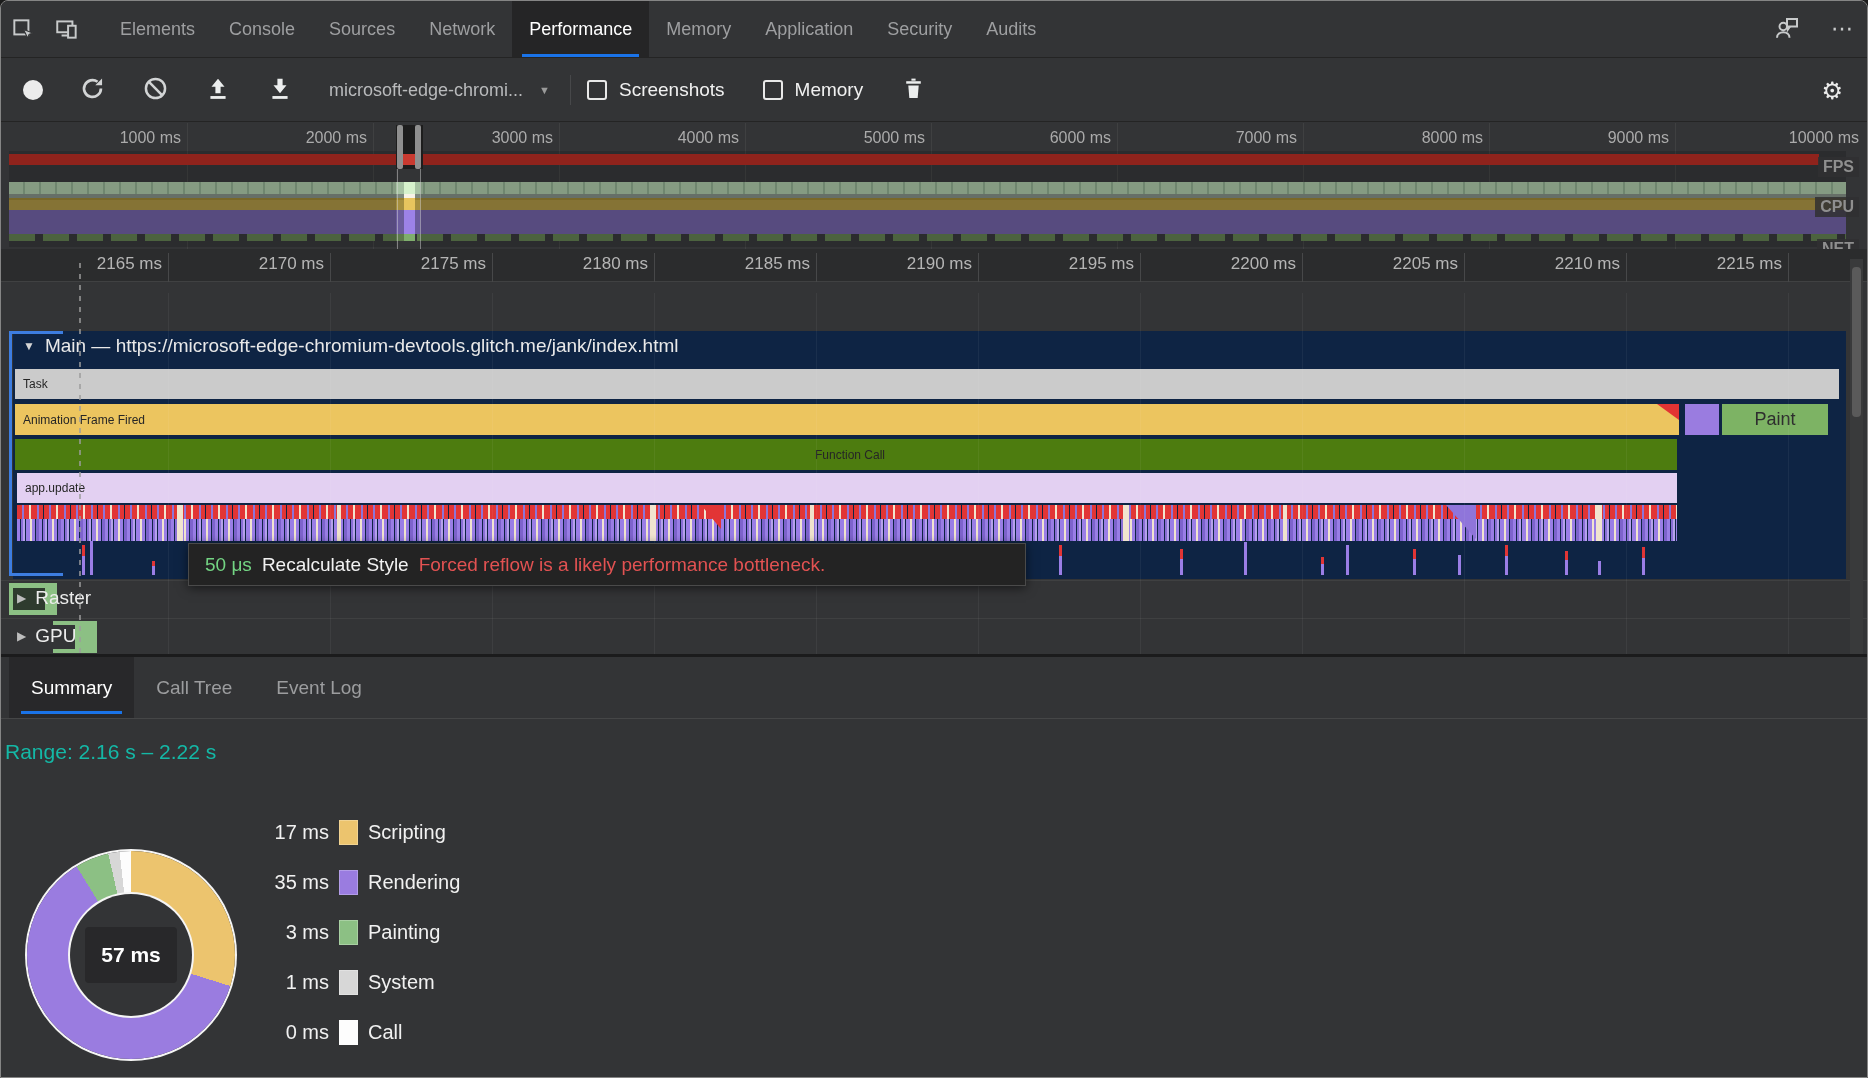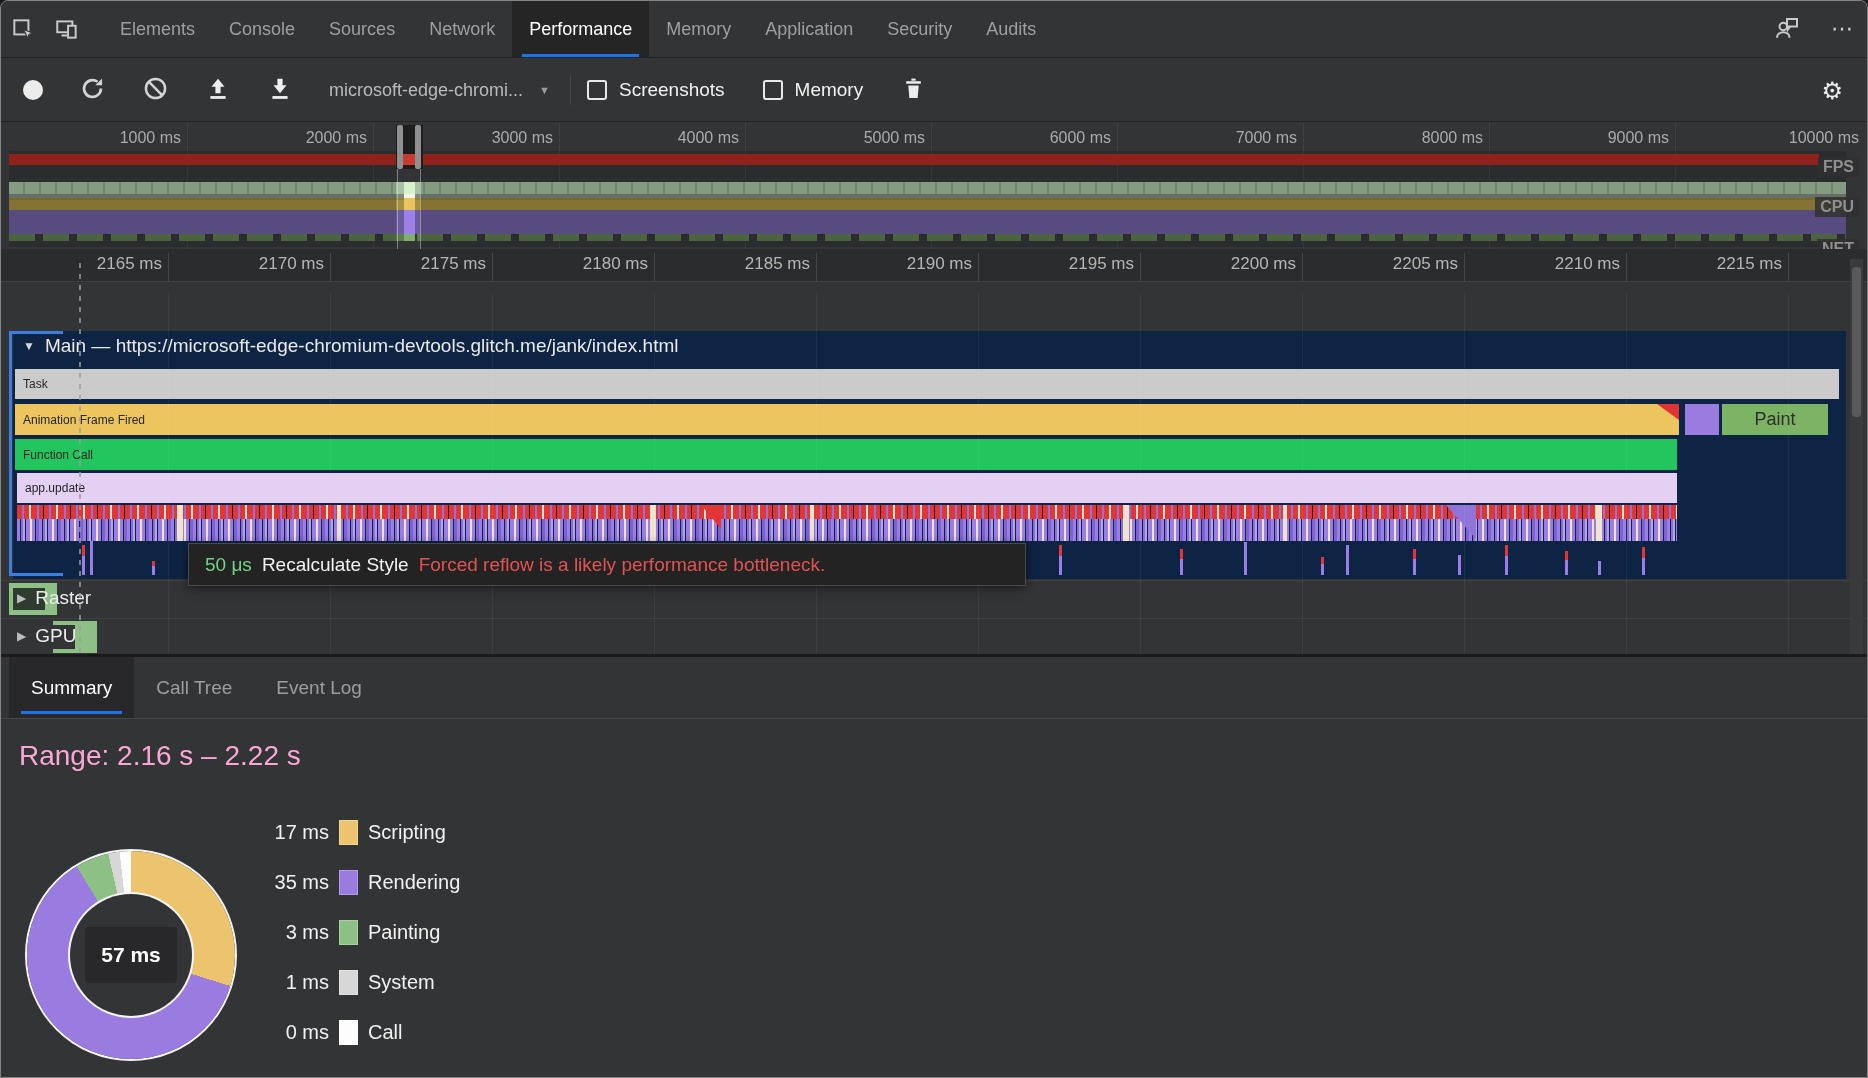--- a/index.html
+++ b/index.html
@@ -55,21 +55,21 @@
   .frames-dur{position:absolute;left:0;top:5px;width:100%;text-align:center;color:#3a3a3a;font-size:19px;}
   
   .main-track{position:absolute;left:12px;top:330px;width:1833px;height:248px;background:#0e2444;}
   .blue-v{position:absolute;left:8px;top:330px;width:3px;height:245px;background:#3d7de0;z-index:3;}
   .blue-h{position:absolute;left:8px;width:54px;height:3px;background:#3d7de0;z-index:3;}
   .main-header{position:absolute;left:10px;top:4px;display:flex;align-items:center;color:#e9e9e9;font-size:19px;}
   .main-header .tri{font-size:12px;color:#d6d6d6;margin-right:10px;}
   .fbar{position:absolute;font-size:12px;color:#262626;display:flex;align-items:center;padding-left:8px;overflow:hidden;white-space:nowrap;cursor:pointer;}
   .task{left:2px;top:38px;width:1824px;height:30px;background:#cbcbcb;}
   .aff{left:2px;top:73px;width:1664px;height:31px;background:#ecc55f;}
-  .fc{left:2px;top:108px;width:1662px;height:31px;background:#22c55e;}
+  .fc{left:2px;top:108px;width:1662px;height:31px;background:#4d7c0f;justify-content:center;}
   .appu{left:4px;top:142px;width:1660px;height:30px;background:#e3d0f2;}
   .aff-tri{position:absolute;left:1644px;top:73px;width:0;height:0;border-top:16px solid #e23333;border-left:22px solid transparent;}
   .pblock{position:absolute;left:1672px;top:73px;width:34px;height:31px;background:#9a7ce0;cursor:pointer;}
   .paint{position:absolute;left:1709px;top:73px;width:106px;height:31px;background:#7db364;color:#2e2e2e;font-size:18px;display:flex;align-items:center;justify-content:center;cursor:pointer;}
   .dense-top{position:absolute;left:4px;top:174px;width:1660px;height:14px;cursor:pointer;background:repeating-linear-gradient(90deg,#e23535 0 5px,#8e74d8 5px 7px,#e23535 7px 12px,#f1e4cf 12px 14px,#e23535 14px 20px,#8e74d8 20px 22px,#e23535 22px 26px,#0e2444 26px 27px);}
   .dense-bot{position:absolute;left:4px;top:188px;width:1660px;height:22px;cursor:pointer;background:repeating-linear-gradient(90deg,#9a7ee6 0 3px,#0e2444 3px 4px,#8a6fd6 4px 6px,#b5a1ec 6px 8px,#0e2444 8px 9px,#9a7ee6 9px 13px,#f1e4cf 13px 15px,#9a7ee6 15px 18px,#0e2444 18px 19px,#7d63cc 19px 22px);}
   .dense-cream{position:absolute;left:4px;top:174px;width:1660px;height:36px;pointer-events:none;background:repeating-linear-gradient(90deg,transparent 0 160px,#f1e4cf 160px 166px,transparent 166px 320px,#efe2cc 320px 324px,transparent 324px 473px);}
   .wedge-p{position:absolute;left:1433px;top:174px;width:0;height:0;border-top:34px solid #8f75da;border-left:30px solid transparent;}
   .wedge-r{position:absolute;left:688px;top:174px;width:0;height:0;border-top:24px solid #e23535;border-left:20px solid transparent;}
   .sparse{position:absolute;left:4px;top:210px;width:1660px;height:36px;}
@@ -93,21 +93,21 @@
   .tt-dur{color:#73d483;margin-right:10px;}
   .tt-title{color:#f2f2f2;margin-right:10px;}
   .tt-warn{color:#e25252;}
   
   .bottom-tabs{position:absolute;left:0;top:656px;width:100%;height:62px;background:#333436;border-bottom:1px solid #454647;display:flex;align-items:stretch;padding-left:8px;}
   .btab{display:flex;align-items:center;padding:0 22px;font-size:19px;color:#9c9d9f;position:relative;cursor:pointer;}
   .btab.sel{background:#28282a;color:#fff;}
   .btab.sel::after{content:"";position:absolute;left:12px;right:12px;bottom:4px;height:3px;background:#1a73e8;}
   
   .summary{position:absolute;left:0;top:719px;width:100%;height:359px;background:#333436;}
-  .range{position:absolute;left:18px;top:20px;font-size:28px;color:#f9a8d4;}
+  .range{position:absolute;left:4px;top:20px;font-size:21px;color:#14b8a6;}
   .donut{position:absolute;left:26px;top:131px;width:208px;height:208px;border-radius:50%;box-shadow:0 0 0 2px #f5f5f5;}
   .donut-hole{position:absolute;left:43px;top:43px;width:122px;height:122px;border-radius:50%;background:#333436;box-shadow:0 0 0 2px #f5f5f5;}
   .donut-center{position:absolute;left:84px;top:207px;width:92px;height:56px;background:#28282a;border-radius:4px;display:flex;align-items:center;justify-content:center;font-size:21px;font-weight:bold;color:#fff;}
   .legend{position:absolute;left:228px;top:87px;}
   .lrow{display:flex;align-items:center;height:50px;font-size:20px;color:#f1f1f1;}
   .lrow .val{width:100px;text-align:right;}
   .lrow .sw{width:19px;height:25px;margin:0 10px;border:1px solid rgba(255,255,255,.25);}
   .lrow.total{font-weight:bold;margin-top:4px;}
   .lrow.total .sw{visibility:hidden;}
 </style>

